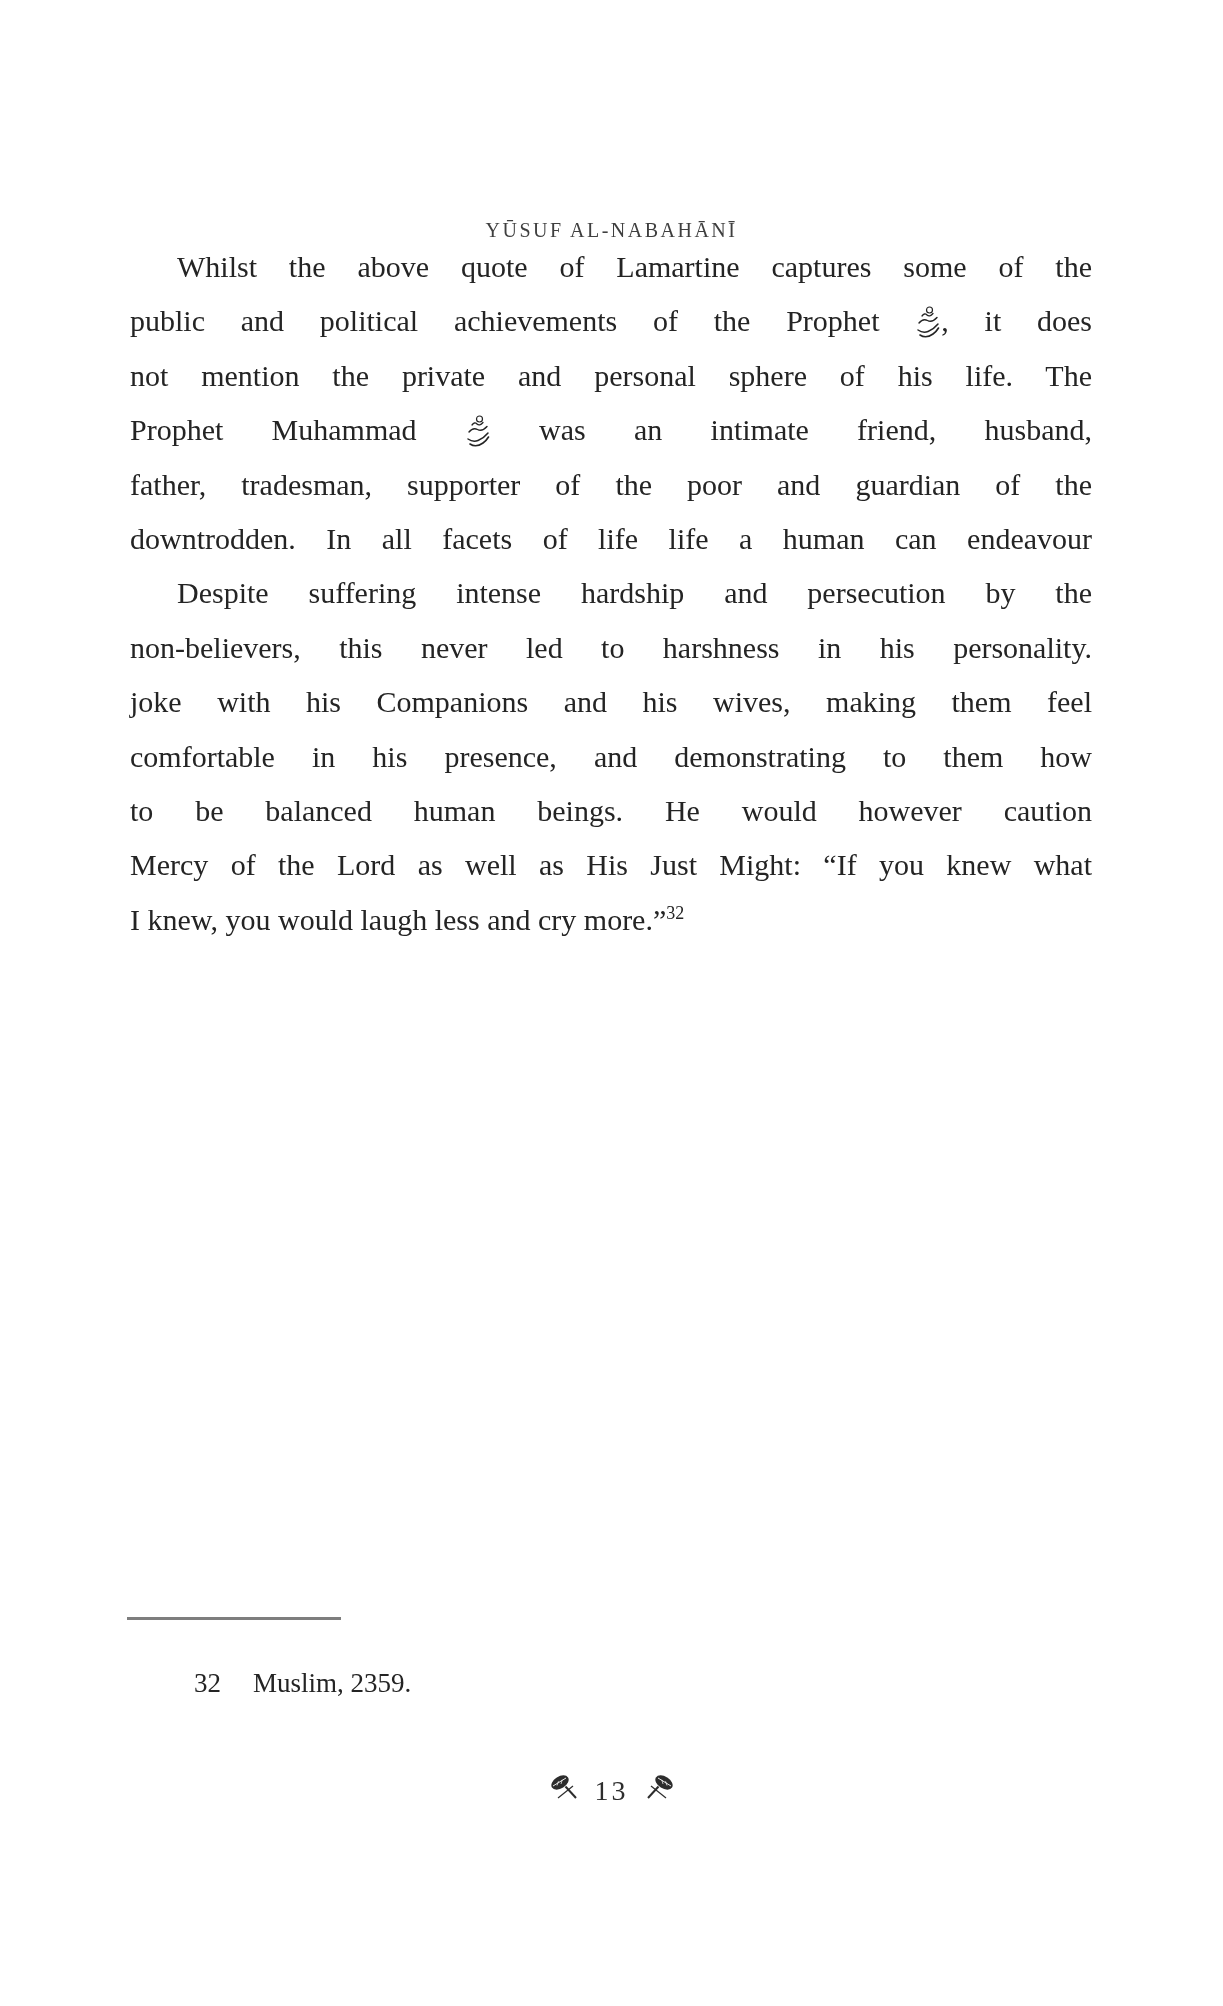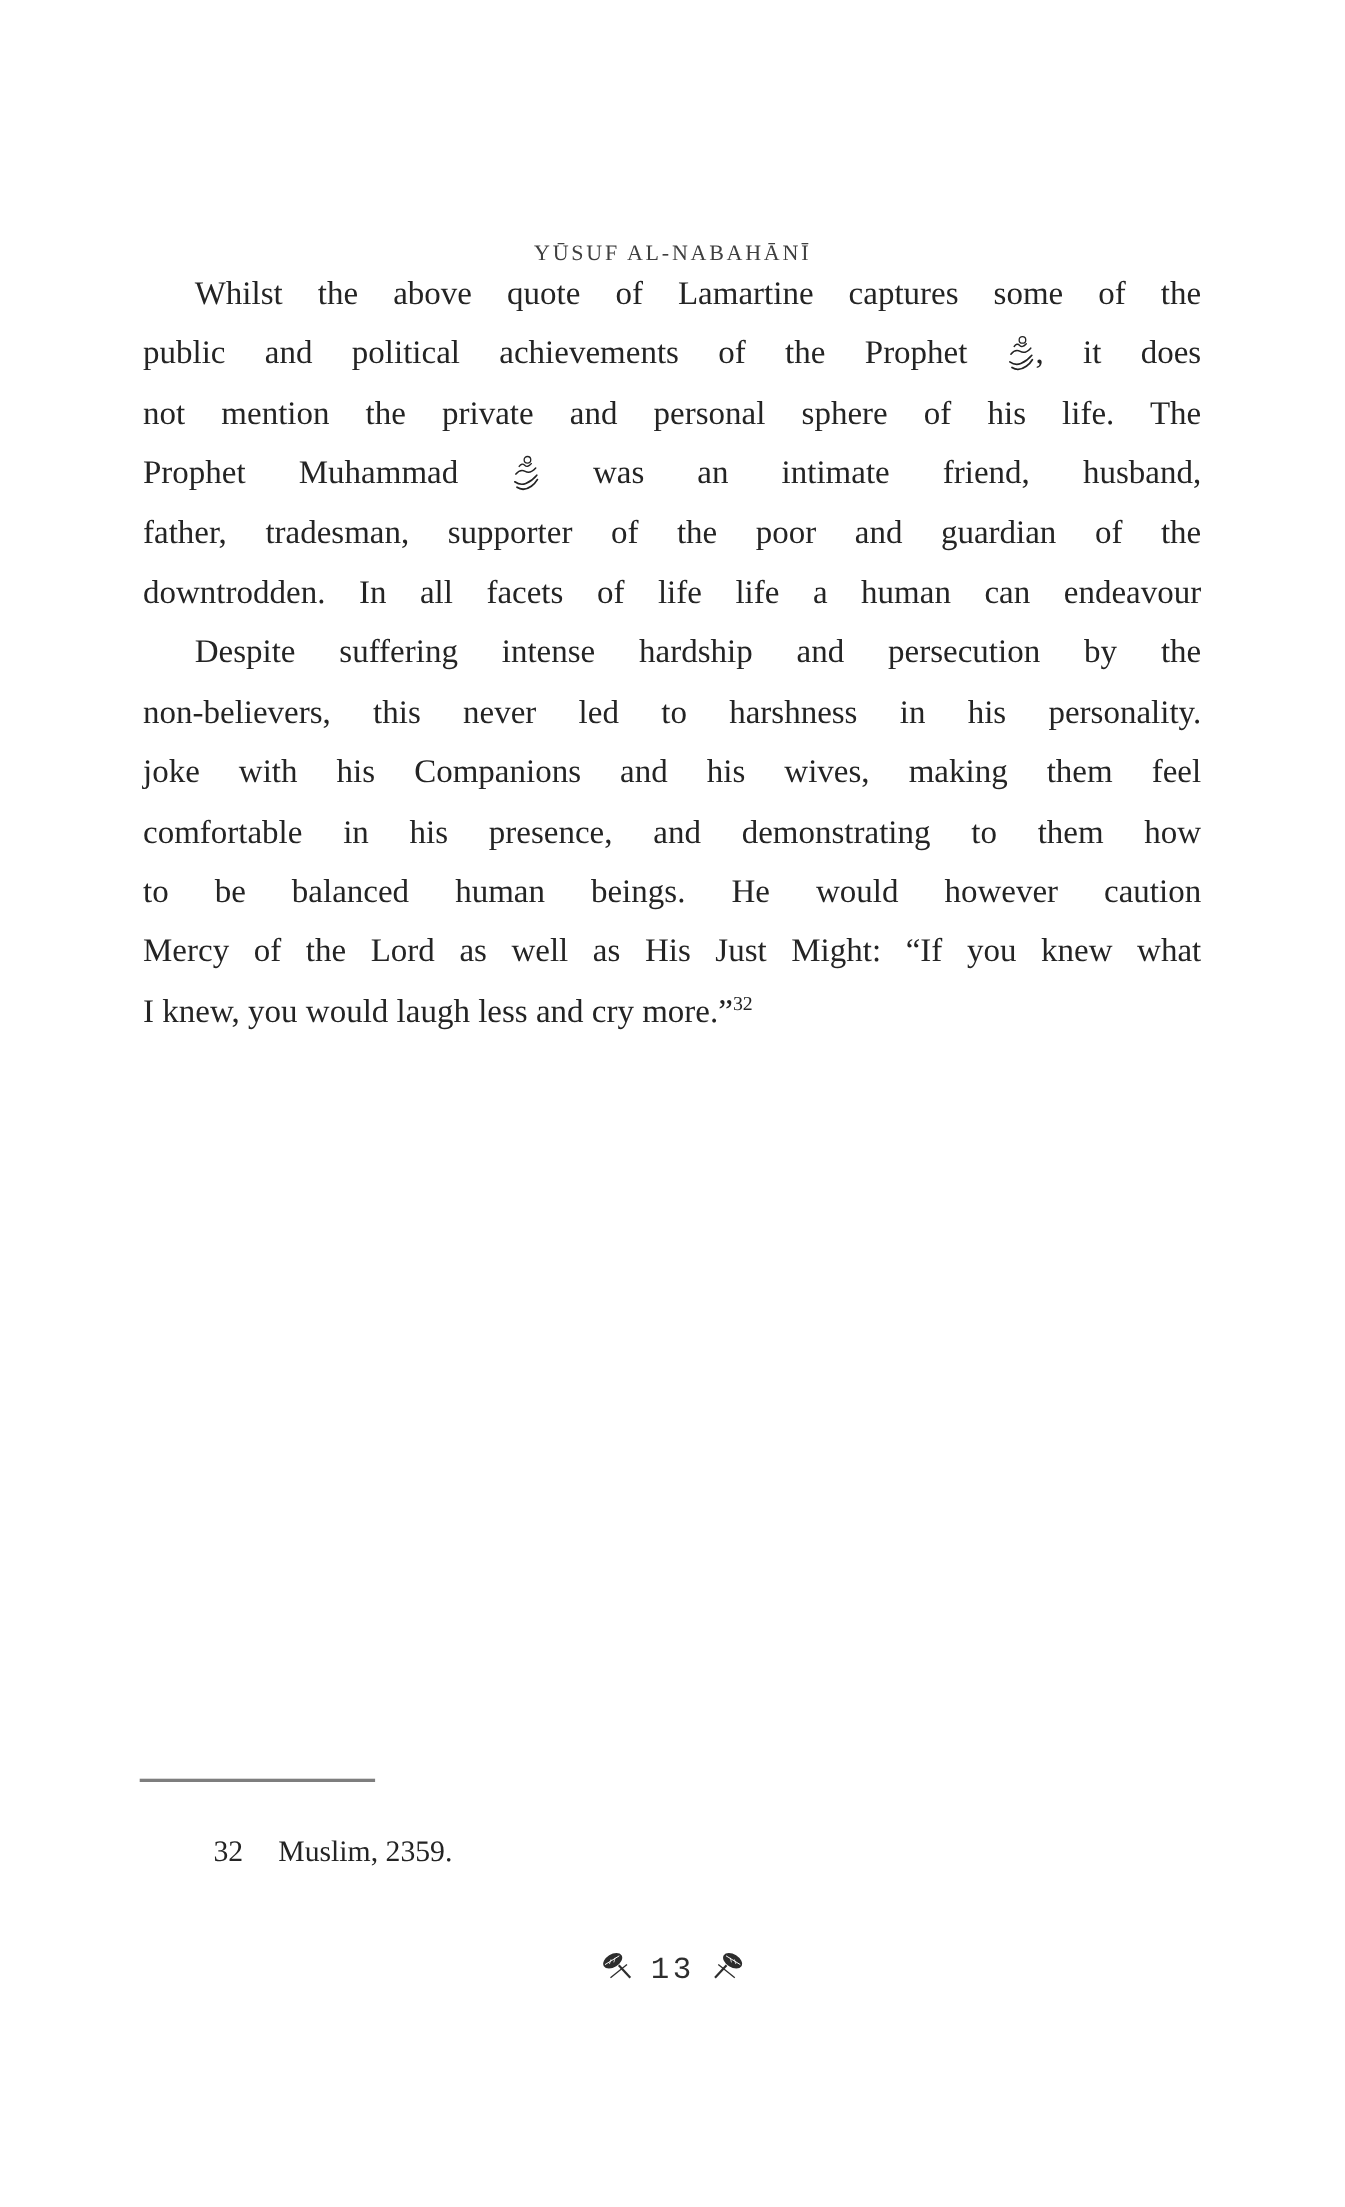--- a/index.html
+++ b/index.html
@@ -84,21 +84,20 @@
     width: 100%;
     display: flex;
     justify-content: center;
     align-items: center;
     gap: 16px;
   }
   .page-num {
     font-size: 28px;
     color: #2e2e2e;
     letter-spacing: 3px;
-    font-family: Liberation Mono, monospace;
   }
   .leaf-ornament { width: 30px; height: 32px; display: inline-block; }
   .leaf-ornament.mirrored { transform: scaleX(-1); }
 </style>
 </head>
 <body>
 
 <div class="page">
 
   <div class="running-header">YŪSUF AL-NABAHĀNĪ</div>

